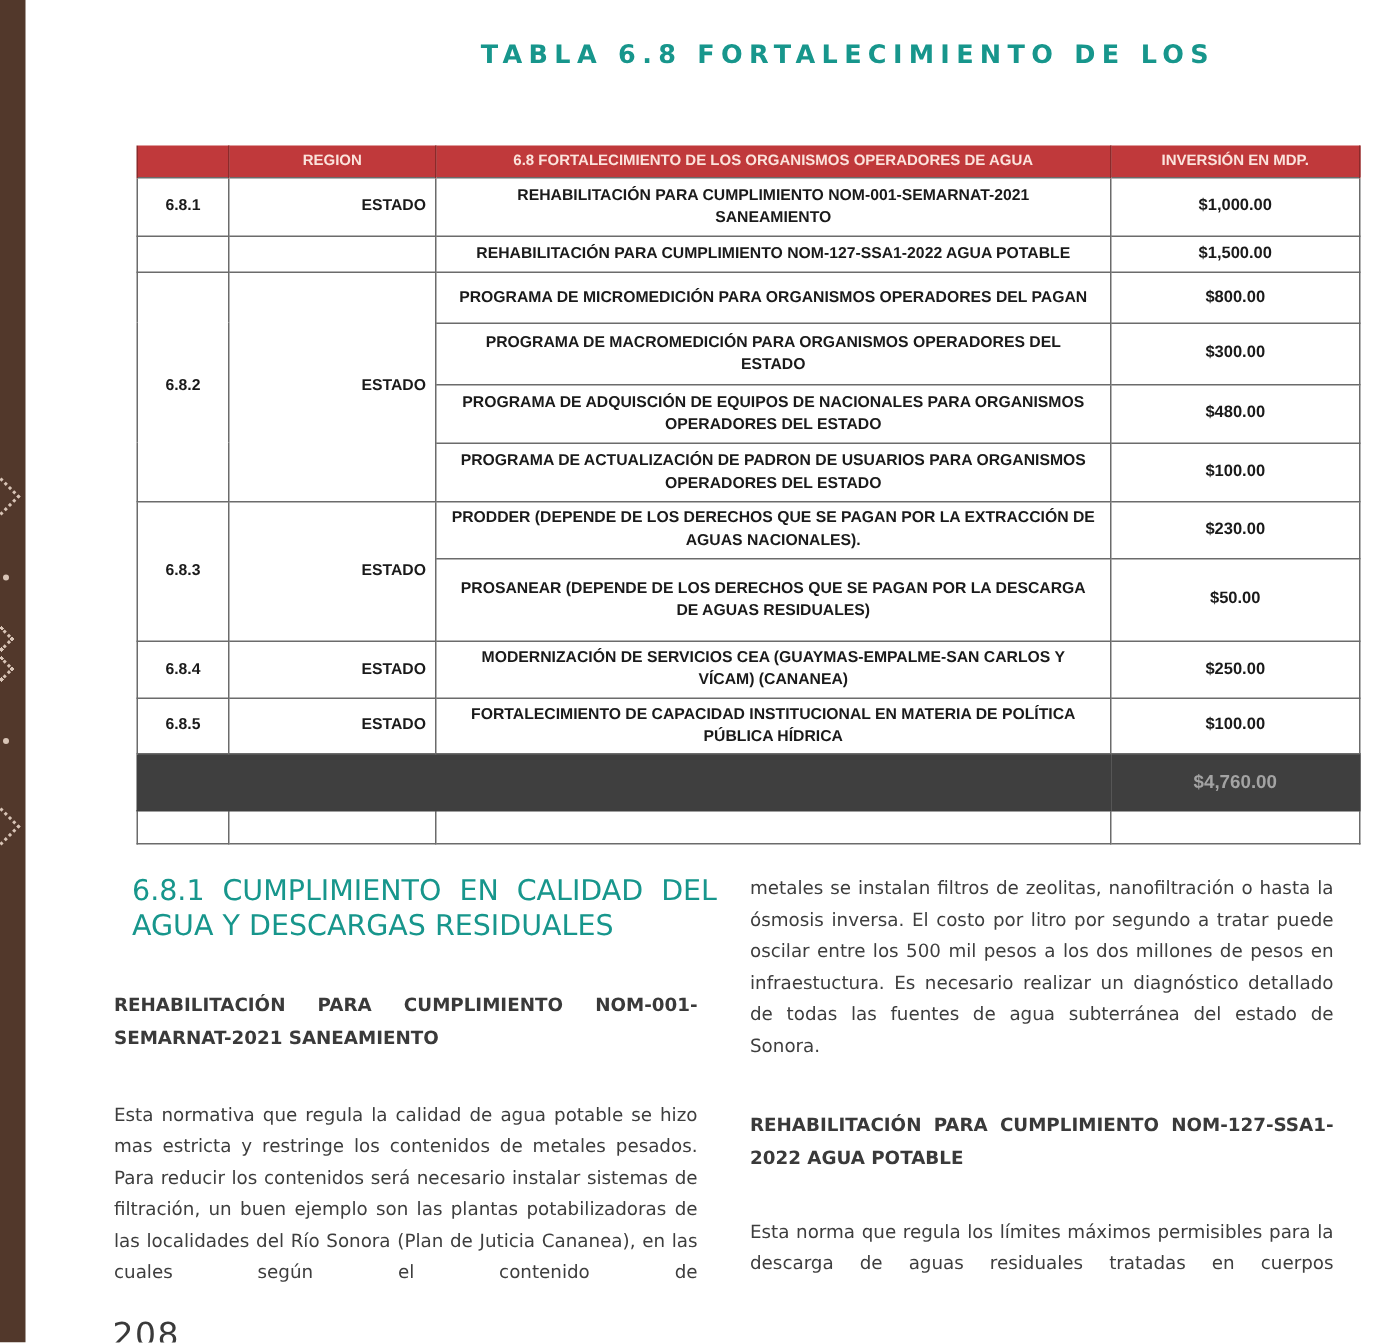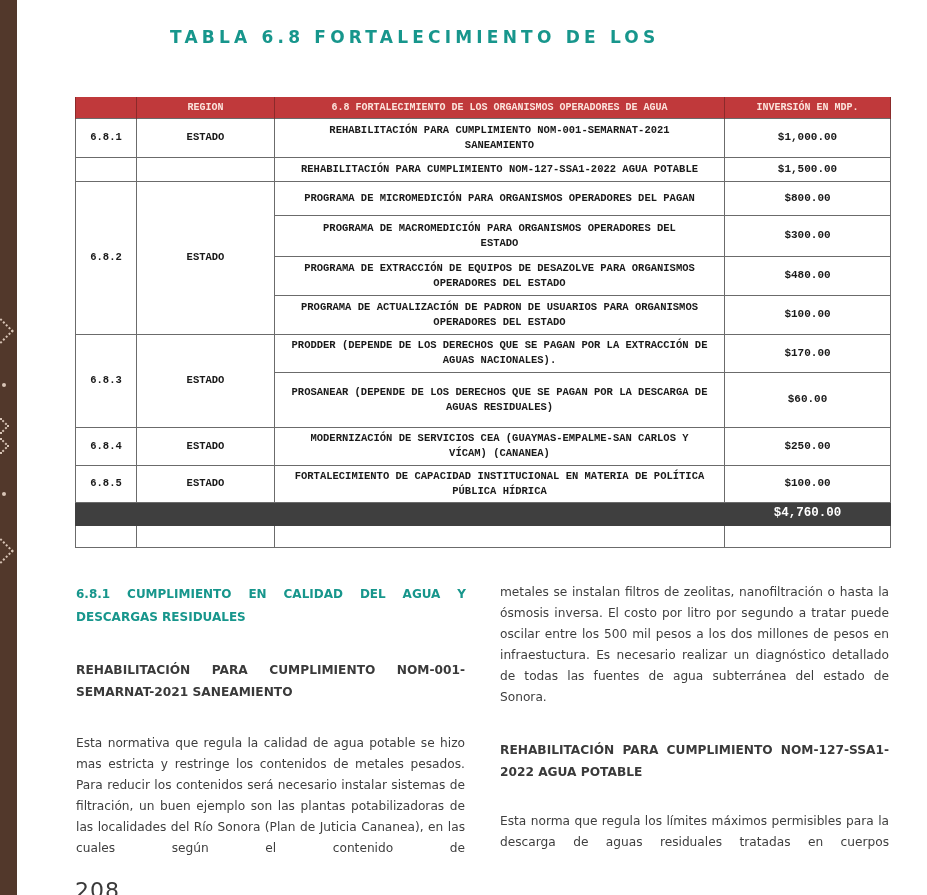--- a/index.html
+++ b/index.html
@@ -15,57 +15,57 @@
     border-top: 2px dotted #d8c4b6; border-right: 2px dotted #d8c4b6;
     transform: rotate(45deg);
   }
   .side-band .dot {
     position: absolute; left: 2px; width: 4px; height: 4px; border-radius: 50%;
     background: #d8c4b6;
   }
 
   .doc-title {
     position: absolute; left: 170px; width: 640px; top: 27px;
-    text-align: left; color: #17968c;
+    text-align: right; color: #17968c;
     font-family: "DejaVu Sans", sans-serif; font-weight: bold;
     font-size: 17px; letter-spacing: 4.2px; line-height: 21px;
   }
 
   table.inv {
-    position: absolute; left: 75px; top: 97px; width: 815px;
+    position: absolute; left: 91px; top: 97px; width: 815px;
     border-collapse: collapse; table-layout: fixed;
-    font-family: Liberation Mono, monospace; font-weight: bold;
+    font-family: Liberation Sans, sans-serif; font-weight: bold;
     font-size: 10.5px; color: #1a1a1a;
   }
   table.inv col.c1 { width: 61px; }
   table.inv col.c2 { width: 138px; }
   table.inv col.c3 { width: 450px; }
   table.inv col.c4 { width: 166px; }
   table.inv th {
     background: #c0393b; color: #fbe3dc; font-weight: bold;
     height: 21px; font-size: 10px; text-align: center; padding: 0 4px;
     border-left: 1px solid #8b2a2a; border-right: 1px solid #8b2a2a;
   }
   table.inv td {
     border: 1px solid #6b6b6b; padding: 1px 6px; vertical-align: middle;
     line-height: 15px;
   }
   td.code { text-align: center; }
-  td.region { text-align: center; }
+  td.region { text-align: right; }
   td.desc { text-align: center; }
   td.amount { text-align: center; font-size: 11px; }
   tr.total td {
-    background: #3f3f3f; color: #ffffff; height: 23px; border-color: #3f3f3f;
+    background: #3f3f3f; color: #a3a3a3; height: 38px; border-color: #3f3f3f;
     font-size: 12px;
   }
   tr.empty td { height: 22px; }
 
   .section-heading {
-    position: absolute; left: 76px; top: 583px; width: 390px;
-    color: #17968c; font-weight: bold; font-size: 12px; line-height: 23px;
+    position: absolute; left: 88px; top: 583px; width: 390px;
+    color: #17968c; font-weight: normal; font-size: 19px; line-height: 23px;
     font-family: "DejaVu Sans", sans-serif;
     text-align: justify; text-align-last: left;
   }
   .sub-heading {
     position: absolute; font-weight: bold; font-size: 12.2px; line-height: 22px;
     color: #3a3a3a; font-family: "DejaVu Sans", sans-serif;
     text-align: justify; text-align-last: left;
   }
   .body-text {
     position: absolute; font-size: 12.2px; line-height: 21px; color: #3e3e3e;
@@ -130,37 +130,37 @@
       <td class="code" rowspan="4">6.8.2</td>
       <td class="region" rowspan="4">ESTADO</td>
       <td class="desc">PROGRAMA DE MICROMEDICIÓN PARA ORGANISMOS OPERADORES DEL PAGAN</td>
       <td class="amount">$800.00</td>
     </tr>
     <tr style="height:41px">
       <td class="desc" style="padding:1px 32px">PROGRAMA DE MACROMEDICIÓN PARA ORGANISMOS OPERADORES DEL ESTADO</td>
       <td class="amount">$300.00</td>
     </tr>
     <tr style="height:39px">
-      <td class="desc" style="padding:1px 10px">PROGRAMA DE EXTRACCIÓN DE EQUIPOS DE DESAZOLVE PARA ORGANISMOS OPERADORES DEL ESTADO</td>
+      <td class="desc" style="padding:1px 10px">PROGRAMA DE ADQUISCIÓN DE EQUIPOS DE NACIONALES PARA ORGANISMOS OPERADORES DEL ESTADO</td>
       <td class="amount">$480.00</td>
     </tr>
     <tr style="height:39px">
       <td class="desc" style="padding:1px 8px">PROGRAMA DE ACTUALIZACIÓN DE PADRON DE USUARIOS PARA ORGANISMOS OPERADORES DEL ESTADO</td>
       <td class="amount">$100.00</td>
     </tr>
 
     <tr style="height:38px">
       <td class="code" rowspan="2">6.8.3</td>
       <td class="region" rowspan="2">ESTADO</td>
       <td class="desc" style="padding:1px 8px">PRODDER (DEPENDE DE LOS DERECHOS QUE SE PAGAN POR LA EXTRACCIÓN DE AGUAS NACIONALES).</td>
-      <td class="amount">$170.00</td>
+      <td class="amount">$230.00</td>
     </tr>
     <tr style="height:37px">
       <td class="desc" style="padding:12px 8px">PROSANEAR (DEPENDE DE LOS DERECHOS QUE SE PAGAN POR LA DESCARGA DE AGUAS RESIDUALES)</td>
-      <td class="amount">$60.00</td>
+      <td class="amount">$50.00</td>
     </tr>
 
     <tr style="height:38px">
       <td class="code">6.8.4</td>
       <td class="region">ESTADO</td>
       <td class="desc" style="padding:1px 18px">MODERNIZACIÓN DE SERVICIOS CEA (GUAYMAS-EMPALME-SAN CARLOS Y VÍCAM) (CANANEA)</td>
       <td class="amount">$250.00</td>
     </tr>
 
     <tr style="height:37px">

